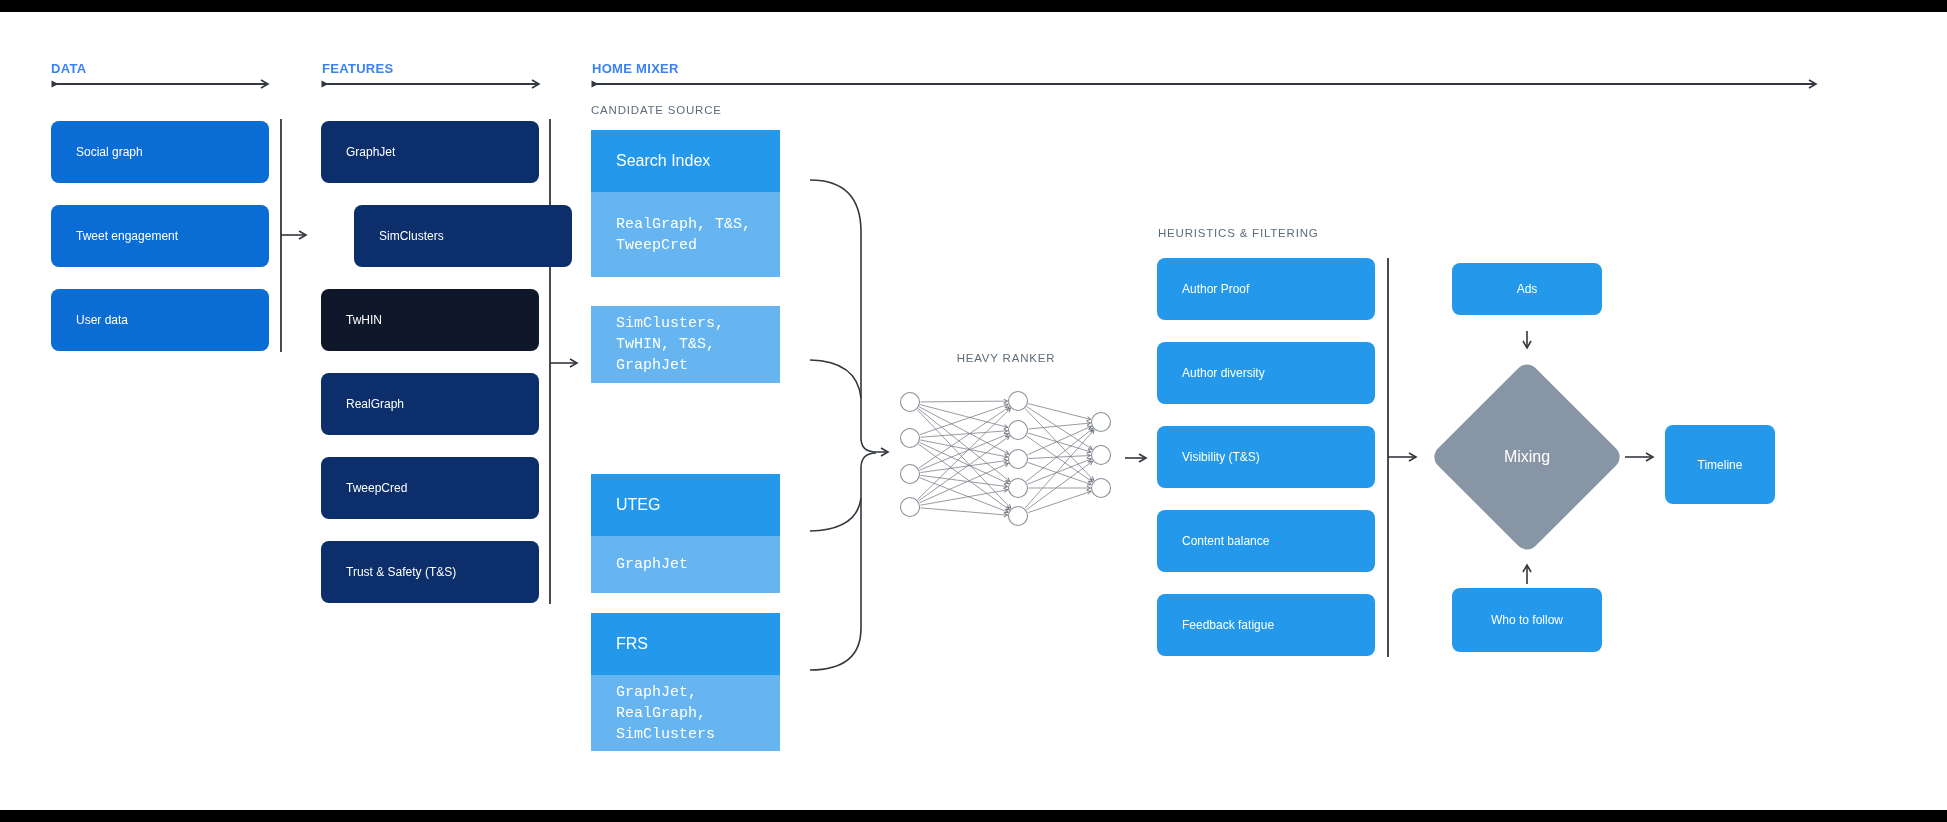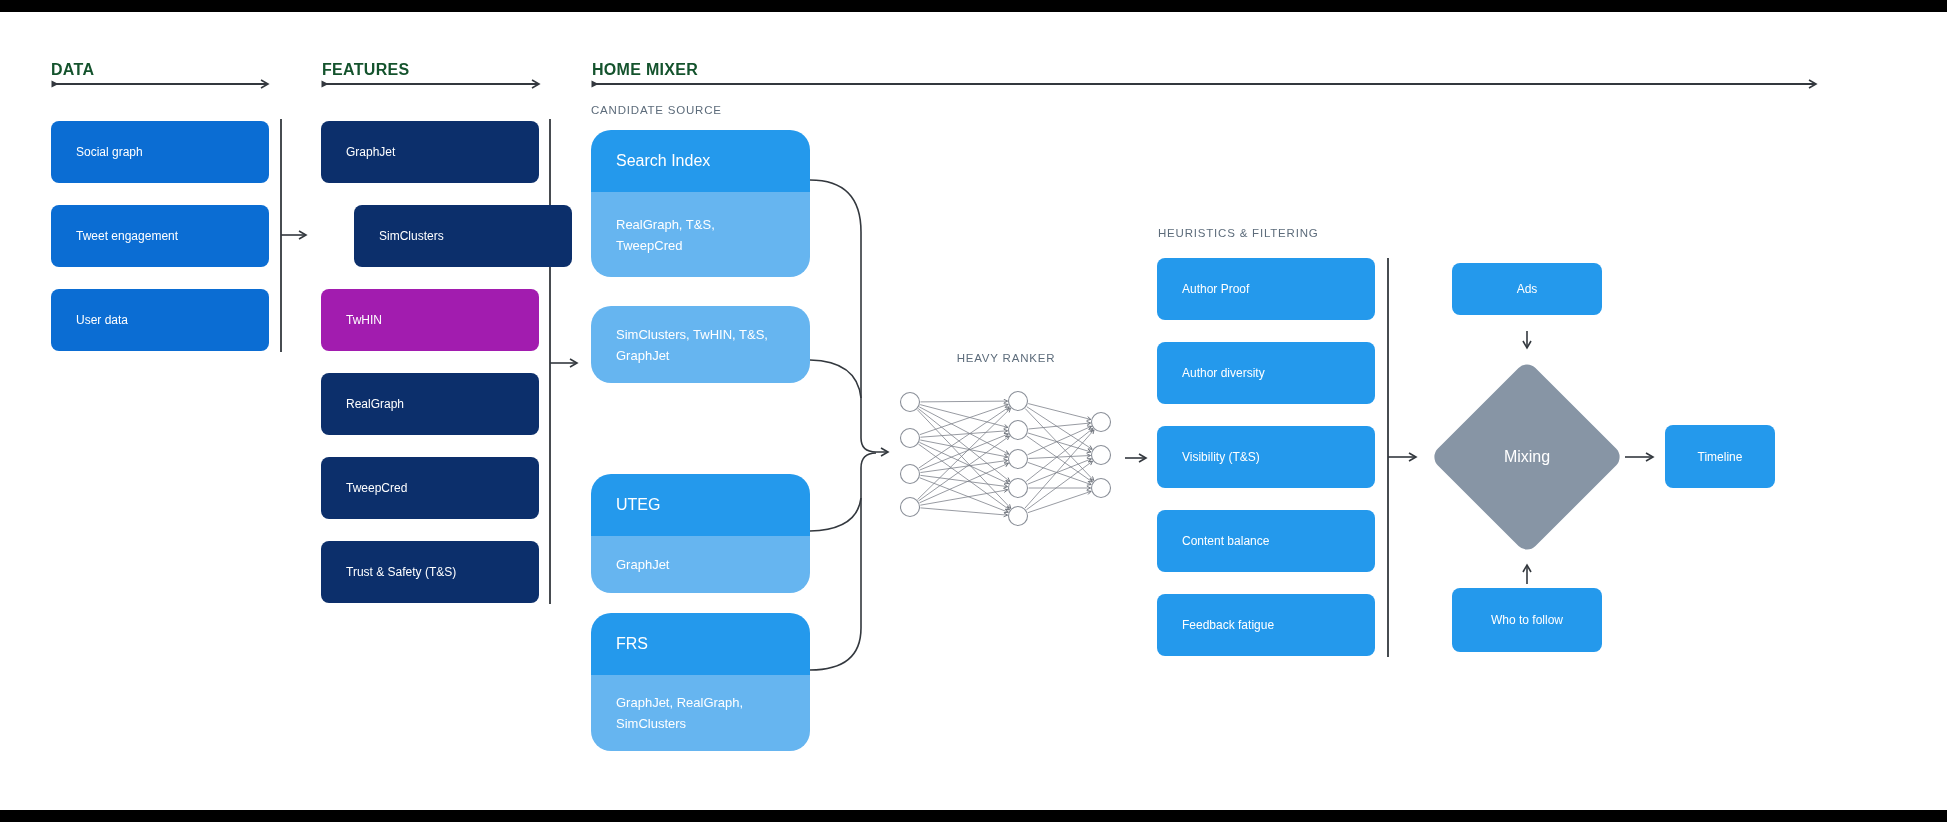--- a/index.html
+++ b/index.html
@@ -2,28 +2,28 @@
 <html><head>
 <meta charset="utf-8">
 <style>
   html,body{margin:0;padding:0;background:#fff;}
   .canvas{position:relative;width:1947px;height:822px;background:#ffffff;overflow:hidden;
           font-family:"Liberation Sans","DejaVu Sans",sans-serif;}
   .blackbar{position:absolute;left:0;width:100%;background:#000;}
   .blackbar.top{top:0;height:12px;}
   .blackbar.bottom{bottom:0;height:12px;}
   .wires{position:absolute;left:0;top:0;}
-  .sec-header{position:absolute;font-size:16px;font-weight:700;color:#14532d;letter-spacing:.3px;}
+  .sec-header{position:absolute;font-size:13px;font-weight:700;color:#3b82f6;letter-spacing:.3px;}
   .sub-label{position:absolute;font-size:11.5px;font-weight:500;color:#5d6c7b;letter-spacing:.8px;}
   .box{position:absolute;width:218px;height:62px;border-radius:8px;color:#fff;font-size:12px;
        display:flex;align-items:center;padding:0 18px 0 25px;box-sizing:border-box;}
   .box.center{justify-content:center;padding:0;text-align:center;}
-  .cand{position:absolute;width:219px;border-radius:20px;overflow:hidden;color:#fff;}
+  .cand{position:absolute;width:189px;border-radius:0;overflow:hidden;color:#fff;}
   .cand-head{height:62px;display:flex;align-items:center;padding-left:25px;font-size:16px;}
-  .cand-sub{display:flex;align-items:center;padding:0 26px 0 25px;font-size:13px;line-height:21px;box-sizing:border-box;}
+  .cand-sub{display:flex;align-items:center;padding:0 26px 0 25px;font-size:15px;line-height:21px;box-sizing:border-box;font-family:Liberation Mono, monospace;}
   .diamond{position:absolute;left:1458px;top:388px;width:138px;height:138px;border-radius:12px;
            transform:rotate(45deg);}
   .diamond-label{position:absolute;left:1458px;top:388px;width:138px;height:138px;display:flex;
            align-items:center;justify-content:center;color:#fff;font-size:16px;}
 </style>
 </head>
 <body>
 
 <div class="canvas">
   <div class="blackbar top"></div>
@@ -123,21 +123,21 @@
   <div class="sub-label" style="left:1158px;top:227px;">HEURISTICS &amp; FILTERING</div>
 
   <div id="data-col">
       <div class="box" style="left: 51px; top: 121px; background: rgb(11, 109, 211);">Social graph</div>
       <div class="box" style="left: 51px; top: 205px; background: rgb(11, 109, 211);">Tweet engagement</div>
       <div class="box" style="left: 51px; top: 289px; background: rgb(11, 109, 211);">User data</div>
     </div>
   <div id="features-col">
       <div class="box" style="left: 321px; top: 121px; background: rgb(12, 47, 107);">GraphJet</div>
       <div class="box" style="left: 321px; top: 205px; background: rgb(12, 47, 107); margin-left: 33px;">SimClusters</div>
-      <div class="box" style="left: 321px; top: 289px; background: #a21caf;">TwHIN</div>
+      <div class="box" style="left: 321px; top: 289px; background: #0f172a;">TwHIN</div>
       <div class="box" style="left: 321px; top: 373px; background: rgb(12, 47, 107);">RealGraph</div>
       <div class="box" style="left: 321px; top: 457px; background: rgb(12, 47, 107);">TweepCred</div>
       <div class="box" style="left: 321px; top: 541px; background: rgb(12, 47, 107);">Trust &amp; Safety (T&amp;S)</div>
     </div>
   <div id="cand-col">
       <div class="cand" style="left: 591px; top: 130px;">
         <div class="cand-head" style="background: rgb(36, 153, 236);">Search Index</div>
         <div class="cand-sub" style="background: rgb(102, 181, 240); height: 85px;">RealGraph, T&amp;S, TweepCred</div>
       </div>
       <div class="cand" style="left: 591px; top: 306px;">
@@ -157,14 +157,14 @@
       <div class="box" style="left: 1157px; top: 342px; background: rgb(36, 153, 236);">Author diversity</div>
       <div class="box" style="left: 1157px; top: 426px; background: rgb(36, 153, 236);">Visibility (T&amp;S)</div>
       <div class="box" style="left: 1157px; top: 510px; background: rgb(36, 153, 236);">Content balance</div>
       <div class="box" style="left: 1157px; top: 594px; background: rgb(36, 153, 236);">Feedback fatigue</div>
     </div>
 
   <div class="box center" id="ads-box" style="left: 1452px; top: 263px; width: 150px; height: 52px; background: rgb(36, 153, 236);">Ads</div>
   <div class="diamond" id="mixing-diamond" style="background: rgb(135, 149, 165);"></div>
   <div class="diamond-label">Mixing</div>
   <div class="box center" id="wtf-box" style="left: 1452px; top: 588px; width: 150px; height: 64px; background: rgb(36, 153, 236);">Who to follow</div>
-  <div class="box center" id="timeline-box" style="left: 1665px; top: 425px; width: 110px; height: 63px; background: rgb(36, 153, 236);">Timeline</div>
+  <div class="box center" id="timeline-box" style="left: 1665px; top: 425px; width: 110px; height: 79px; background: rgb(36, 153, 236);">Timeline</div>
 </div>
 
 </body></html>

